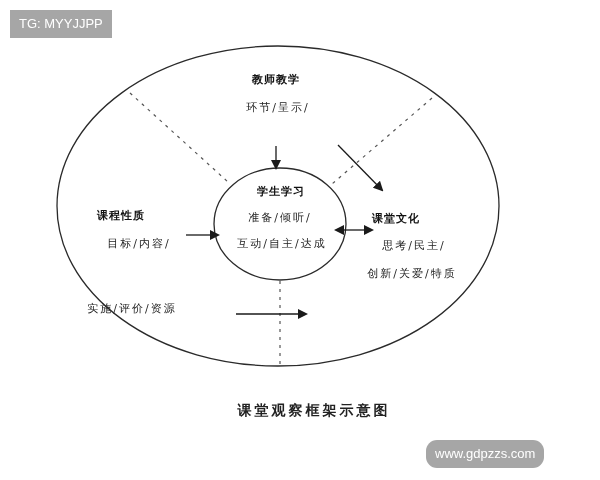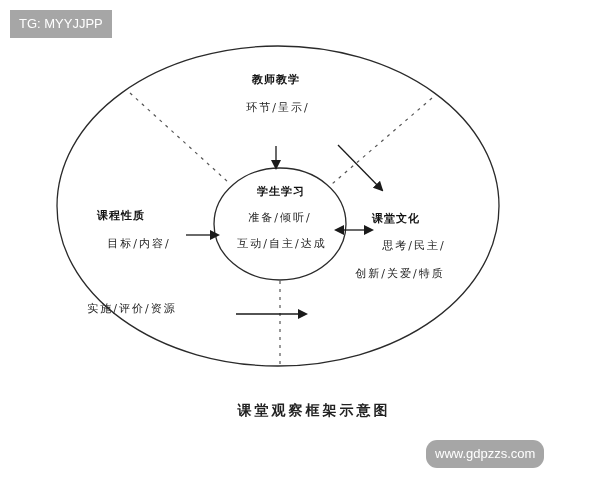--- a/index.html
+++ b/index.html
@@ -54,19 +54,19 @@
   <div class="label title" style="left:281px; top:184px;">学生学习</div>
   <div class="label line" style="left:280px; top:210px;">准备/倾听/</div>
   <div class="label line" style="left:282px; top:236px;">互动/自主/达成</div>
 
   <div class="label title" style="left:121px; top:208px;">课程性质</div>
   <div class="label line" style="left:124px; top:236px;margin-left:15px;">目标/内容/</div>
   <div class="label line" style="left:132px; top:264px;margin-top:37px;">实施/评价/资源</div>
 
   <div class="label title" style="left:396px; top:211px;">课堂文化</div>
   <div class="label line" style="left:414px; top:238px;">思考/民主/</div>
-  <div class="label line" style="left:400px; top:266px;">创新/关爱/特质</div>
+  <div class="label line" style="left:412px; top:266px;">创新/关爱/特质</div>
 
   <div class="label caption" style="left:274px; top:402px;margin-left:40px;">课堂观察框架示意图</div>
 
   <div class="watermark" style="left:10px; top:10px;">TG: MYYJJPP</div>
   <div class="watermark" style="left:426px; top:440px;border-radius:11px;">www.gdpzzs.com</div>
 </div>
 
 </body></html>

